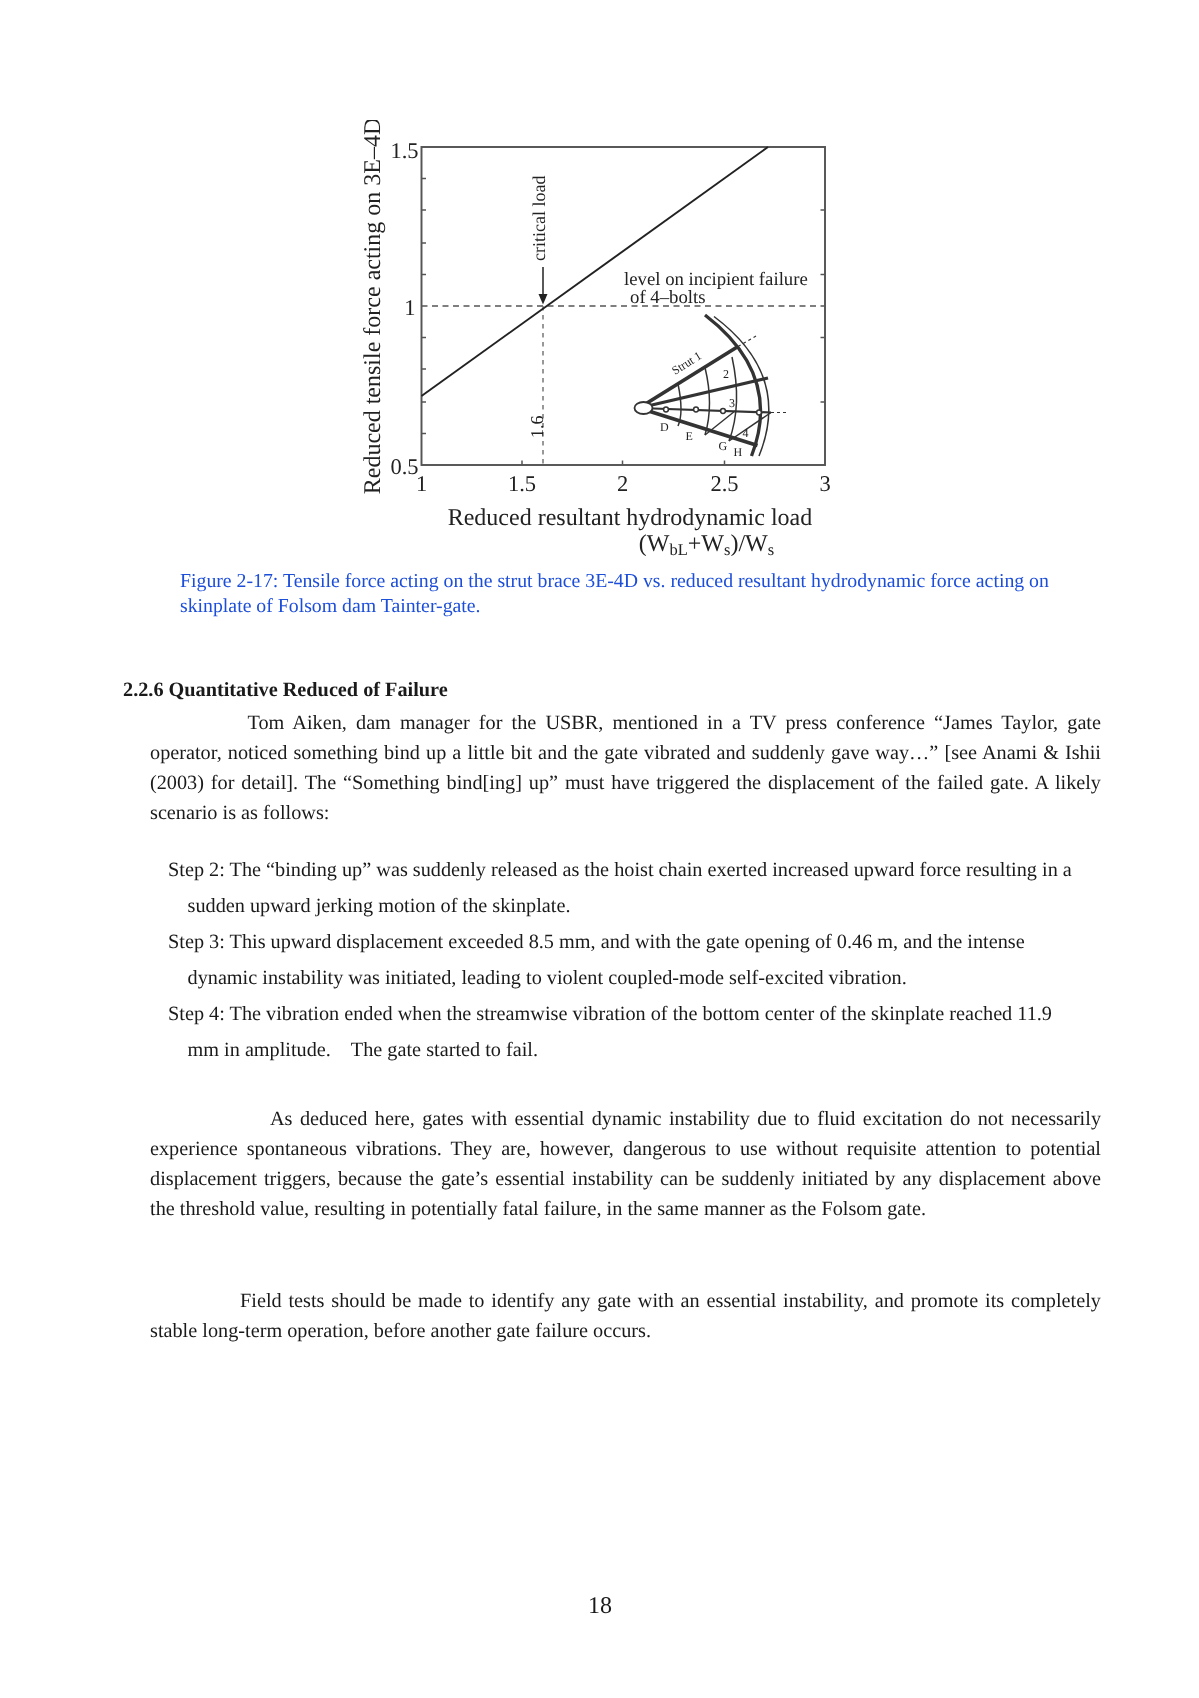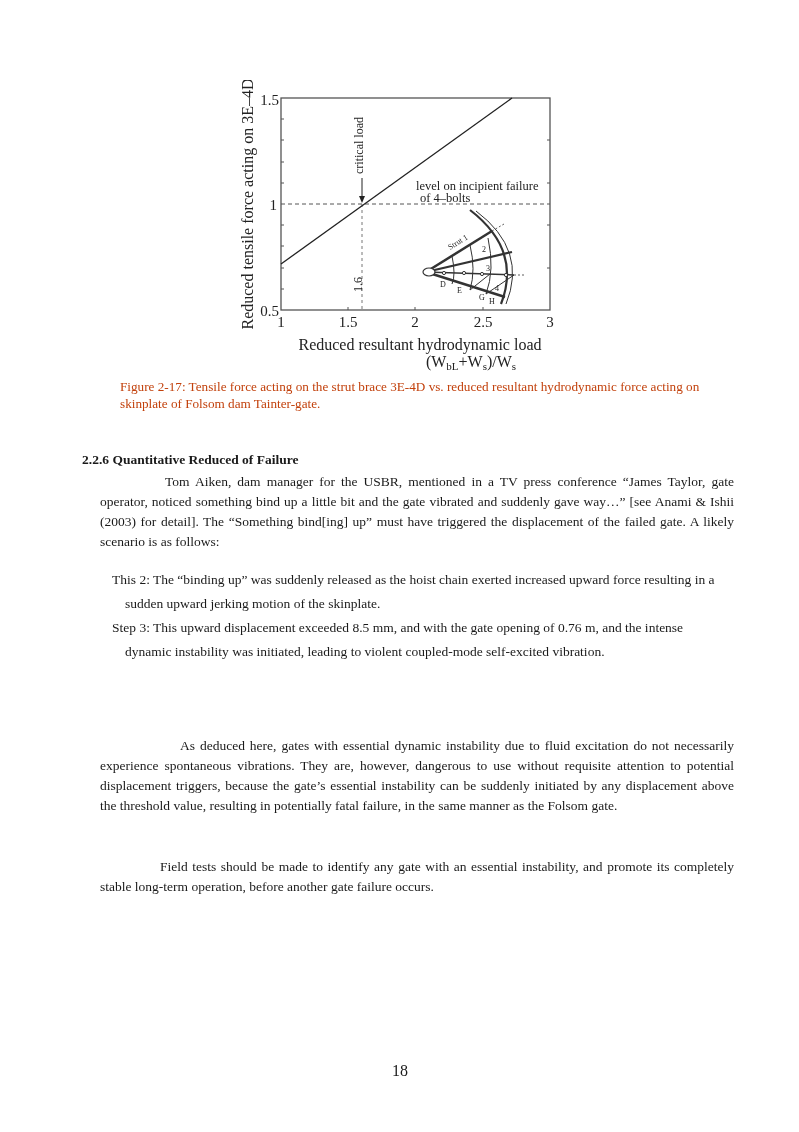--- a/index.html
+++ b/index.html
@@ -1,21 +1,21 @@
 <!DOCTYPE html>
 <html><head>
 <meta charset="utf-8">
 <style>
   html, body { margin: 0; padding: 0; background: #ffffff; }
   body { width: 799px; height: 1132px; position: relative; overflow: hidden;
          font-family: "Liberation Serif", "DejaVu Serif", serif; color: #1a1a1a; }
   .abs { position: absolute; }
   #figure { left: 230px; top: 80px; width: 340px; height: 295px; text-align: center; }
   #figure svg { display: block; }
-  .caption { left: 120px; top: 378px; width: 600px; font-size: 13.2px; line-height: 17px; color: #c2410c; }
+  .caption { left: 120px; top: 378px; width: 600px; font-size: 13.2px; line-height: 17px; color: #1d4ed8; }
   .section-title { left: 82px; top: 452px; font-size: 13.5px; font-weight: bold; }
   .para { font-size: 13.5px; line-height: 20px; text-align: justify; margin-left: 18px; }
   #p1 { left: 82px; top: 472px; width: 634px; }
   #p1 .indent, #p2 .indent, #p3 .indent { display: inline-block; }
   #p1 .indent { width: 65px; }
   .steps { left: 112px; top: 568px; width: 606px; font-size: 13.5px; line-height: 24px; }
   .step { margin: 0; padding-left: 13px; text-indent: -13px; }
   #p2 { left: 82px; top: 736px; width: 634px; }
   #p2 .indent { width: 80px; }
   #p3 { left: 82px; top: 857px; width: 634px; }
@@ -122,22 +122,23 @@
 
 <div class="abs caption">Figure 2-17: Tensile force acting on the strut brace 3E-4D vs. reduced resultant hydrodynamic force acting on skinplate of Folsom dam Tainter-gate.</div>
 
 <div class="abs section-title">2.2.6 Quantitative Reduced of Failure</div>
 
 <div id="p1" class="abs para">
   <span class="indent"></span><span>Tom Aiken, dam manager for the USBR, mentioned in a TV press conference “James Taylor, gate operator, noticed something bind up a little bit and the gate vibrated and suddenly gave way…” [see Anami &amp; Ishii (2003) for detail]. The “Something bind[ing] up” must have triggered the displacement of the failed gate. A likely scenario is as follows:</span>
 </div>
 
 <div class="abs steps">
-  <p class="step">This 2: The “binding up” was suddenly released as the hoist chain exerted increased upward force resulting in a sudden upward jerking motion of the skinplate.</p>
-  <p class="step">Step 3: This upward displacement exceeded 8.5 mm, and with the gate opening of 0.76 m, and the intense dynamic instability was initiated, leading to violent coupled-mode self-excited vibration.</p>
+  <p class="step">Step 2: The “binding up” was suddenly released as the hoist chain exerted increased upward force resulting in a sudden upward jerking motion of the skinplate.</p>
+  <p class="step">Step 3: This upward displacement exceeded 8.5 mm, and with the gate opening of 0.46 m, and the intense dynamic instability was initiated, leading to violent coupled-mode self-excited vibration.</p>
+  <p class="step">Step 4: The vibration ended when the streamwise vibration of the bottom center of the skinplate reached 11.9 mm in amplitude.&nbsp;&nbsp;&nbsp; The gate started to fail.</p>
 </div>
 
 <div id="p2" class="abs para">
   <span class="indent"></span><span>As deduced here, gates with essential dynamic instability due to fluid excitation do not necessarily experience spontaneous vibrations.  They are, however, dangerous to use without requisite attention to potential displacement triggers, because the gate’s essential instability can be suddenly initiated by any displacement above the threshold value, resulting in potentially fatal failure, in the same manner as the Folsom gate.</span>
 </div>
 
 <div id="p3" class="abs para">
   <span class="indent"></span><span>Field tests should be made to identify any gate with an essential instability, and promote its completely stable long-term operation, before another gate failure occurs.</span>
 </div>
 

